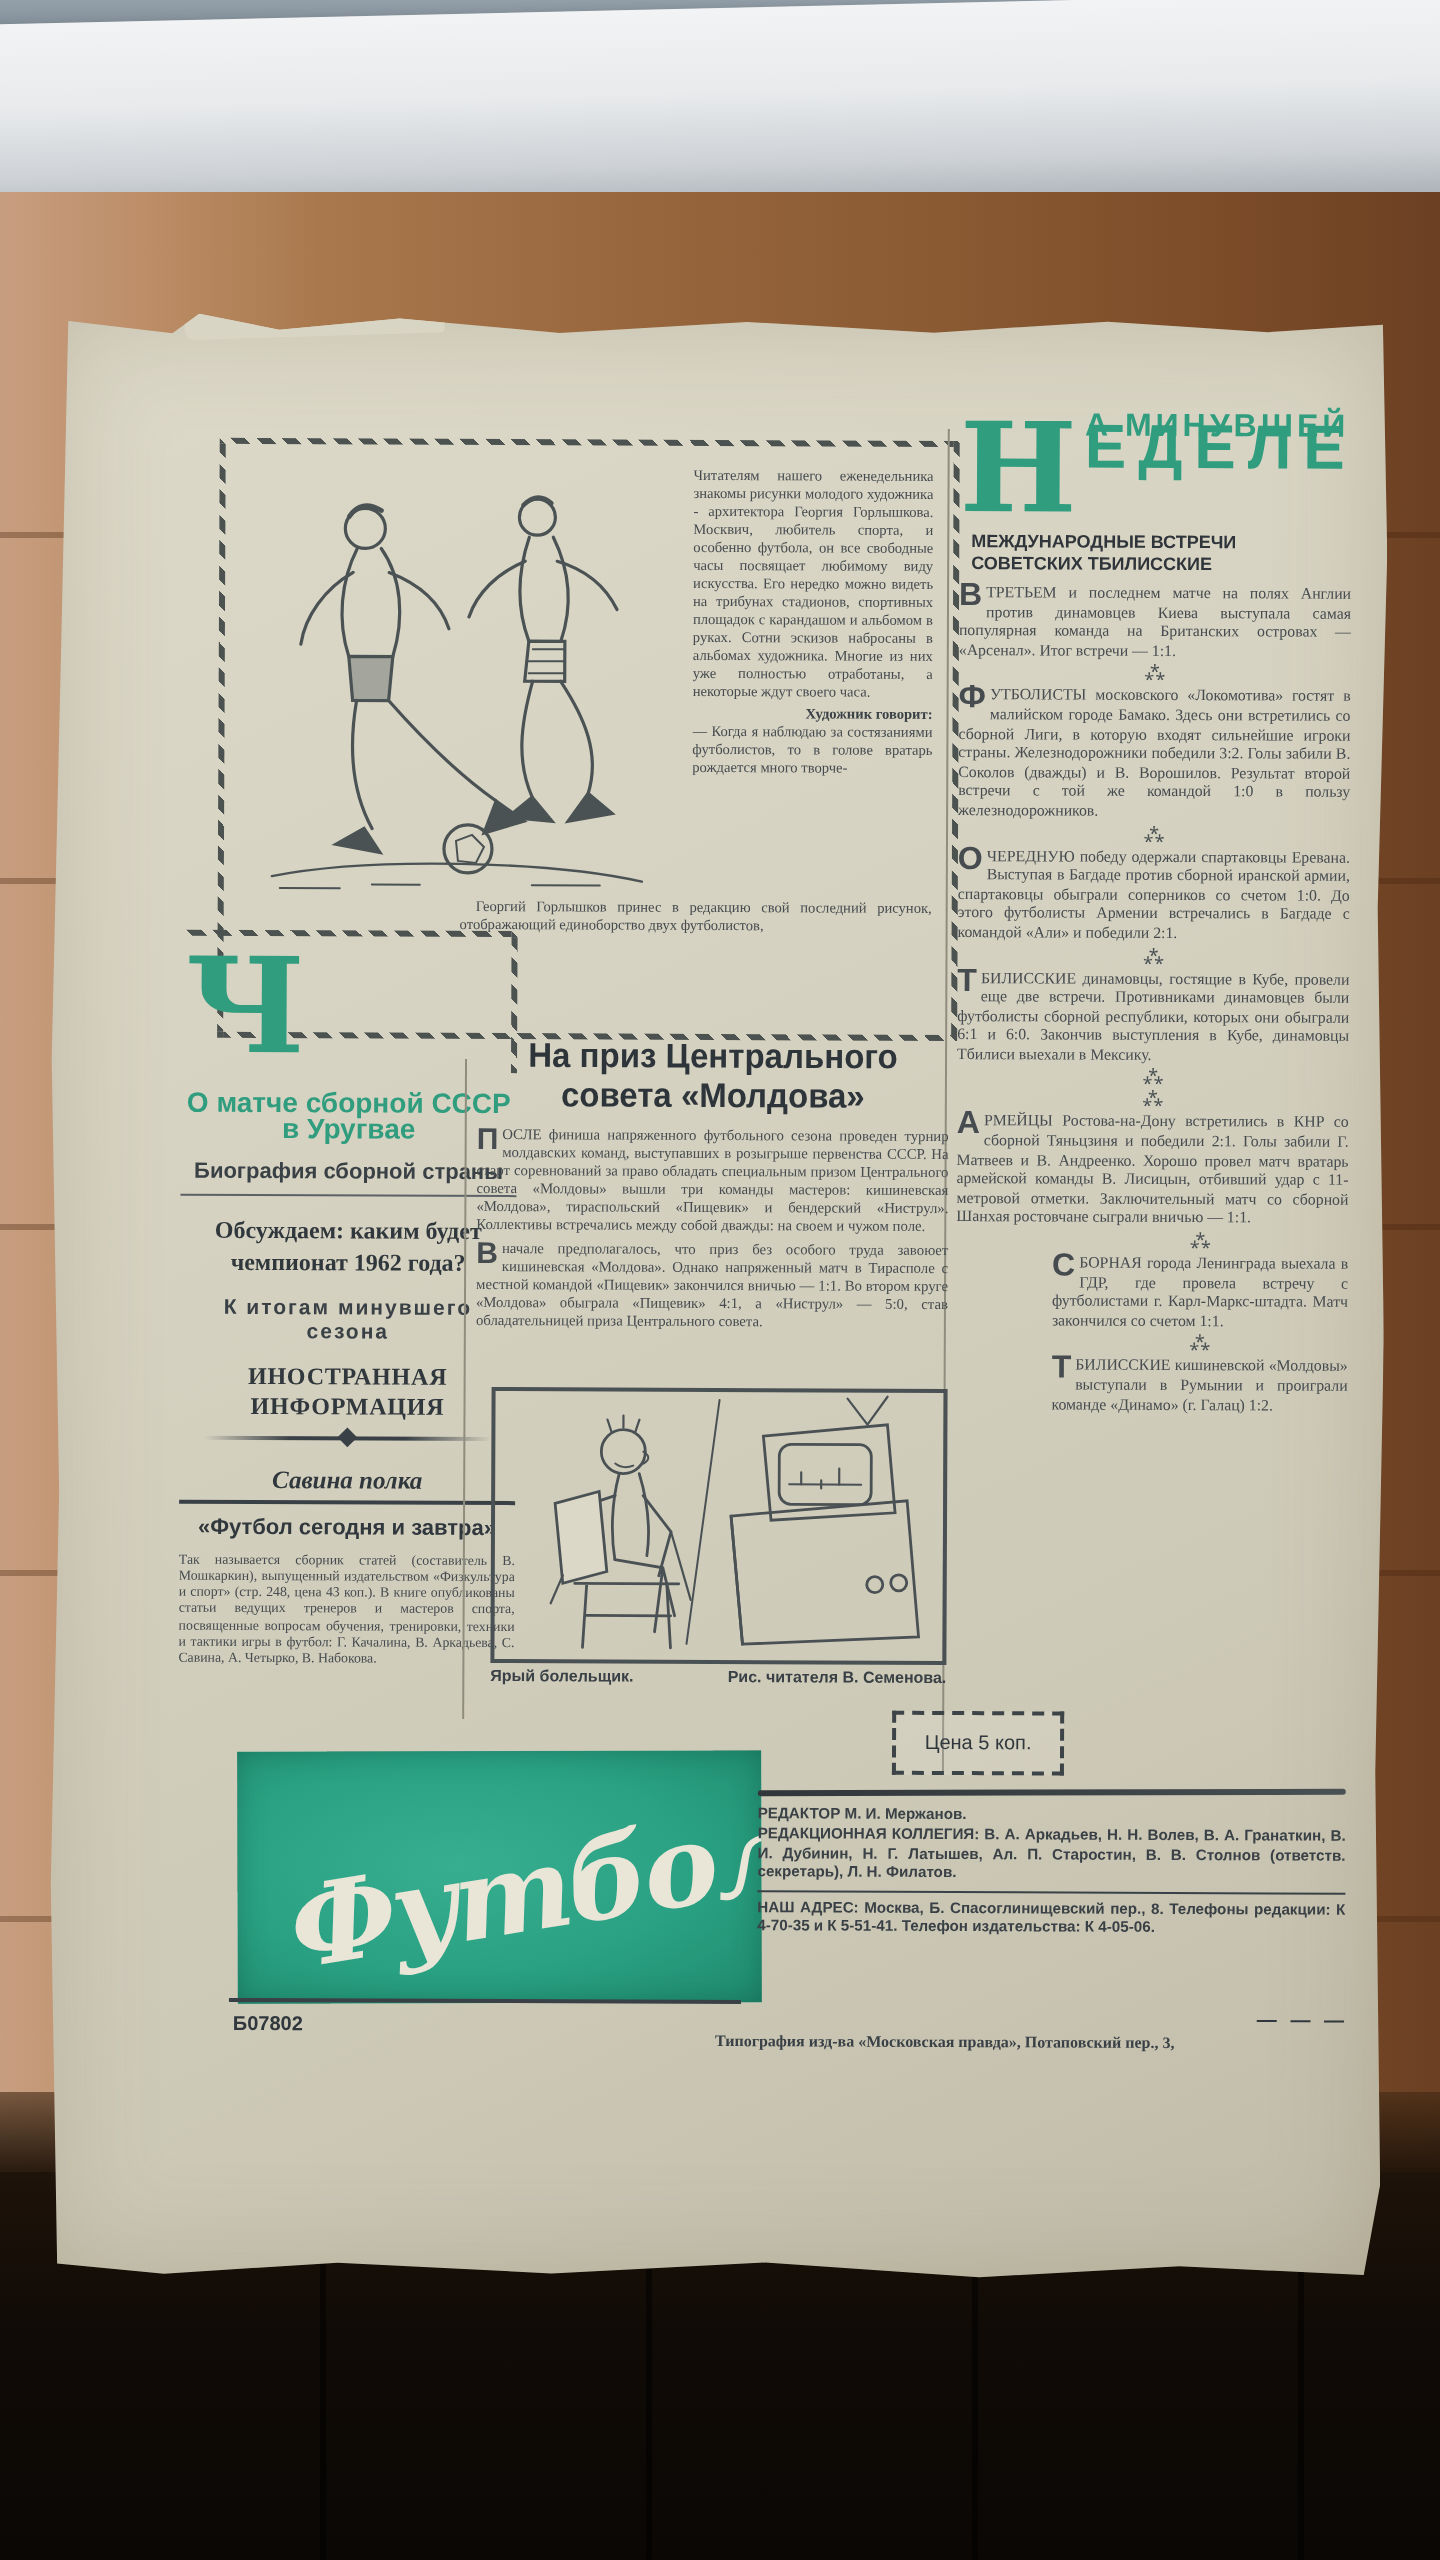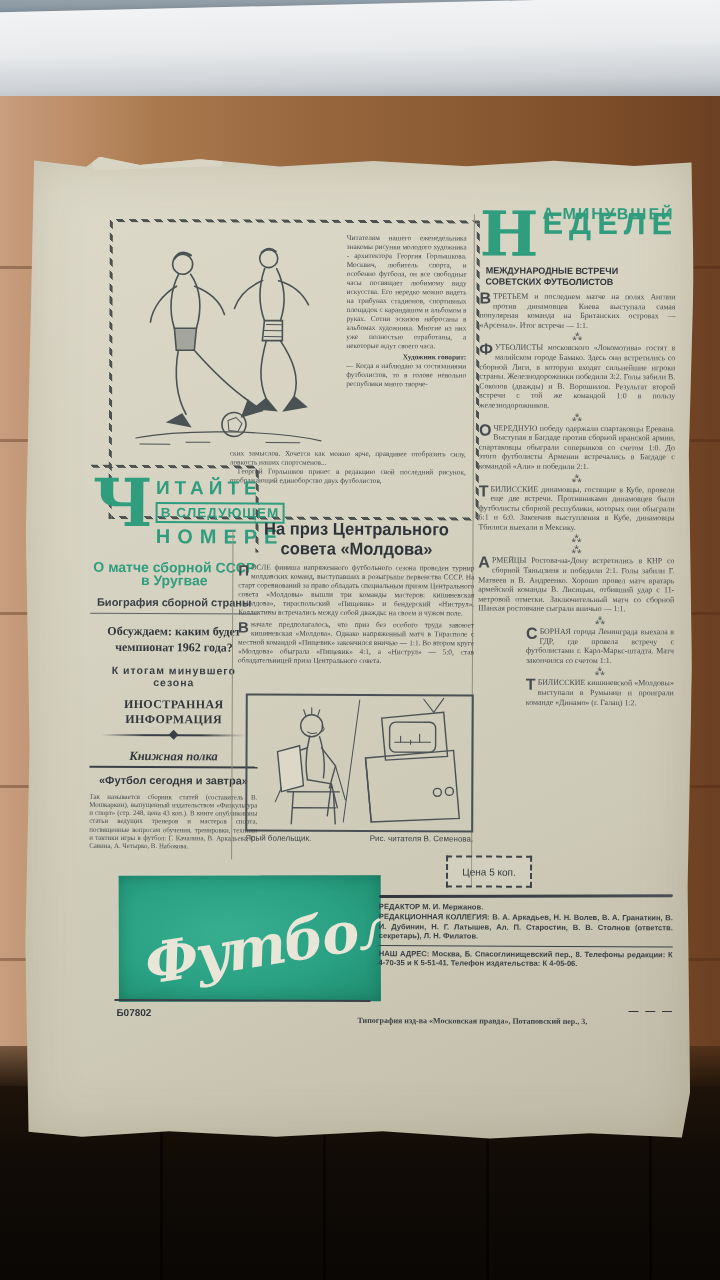--- a/index.html
+++ b/index.html
@@ -69,21 +69,21 @@
   
   .mold{position:absolute;left:214px;top:362px;width:236px;}
   .mold-t{font-family:"Liberation Sans",sans-serif;font-weight:700;font-size:16.5px;line-height:19px;
     text-align:center;color:#2e353a;transform:scaleY(1.04);}
   .mold-b{font-size:7.4px;line-height:8.9px;margin-top:6px;}
   .mold-b p{margin:0 0 4px;}
   .mold-b p::first-letter{float:left;font-size:15px;line-height:13px;font-weight:700;padding-right:2px;font-family:"Liberation Sans",sans-serif;}
   
   .toon{position:absolute;left:222px;top:536px;width:224px;height:134px;border:2px solid #4a5154;overflow:hidden;}
   .toon-cap{position:absolute;left:222px;top:676px;width:228px;display:flex;justify-content:space-between;
-    font-size:8px;font-weight:400;color:#3a4146;font-family:"Liberation Sans",sans-serif;}
+    font-size:8px;font-weight:700;color:#3a4146;font-family:"Liberation Sans",sans-serif;}
   
   .price{position:absolute;left:423px;top:697px;width:82px;height:28px;border:2px dashed #3d4448;
     display:flex;align-items:center;justify-content:center;font-size:10px;font-weight:400;color:#31383d;
     font-family:"Liberation Sans",sans-serif;background:rgba(255,255,255,.12);}
   
   .wk{position:absolute;left:454px;top:48px;width:196px;font-size:7.9px;line-height:9.6px;}
   .wk-title{display:flex;align-items:flex-start;}
   .wk-big{font-family:"DejaVu Serif",serif;font-weight:700;font-size:62px;line-height:56px;color:#2f9d7e;margin-right:4px;}
   .wk-l1{display:block;font-family:"Liberation Sans",sans-serif;font-weight:700;font-size:16px;letter-spacing:2px;color:#2f9d7e;padding-top:2px;}
   .wk-l2{display:block;font-family:"Liberation Sans",sans-serif;font-weight:700;font-size:31px;letter-spacing:6px;color:#2f9d7e;}
@@ -152,46 +152,40 @@
 
           <circle cx="118" cy="196" r="12"></circle>
           <path d="M112 192 l8 -3 l6 6 l-4 8 l-9 -1 z" stroke-width="1"></path>
           <path d="M20 210 C70 200 160 202 205 212" stroke-width="1.2"></path>
           <path d="M24 216 h30 M70 214 h24 M150 214 h34" stroke-width="1"></path>
         </g>
       </svg>
       <div class="artist-col ink just">
         <span>Читателям нашего еженедельника знакомы рисунки молодого художника - архитектора Георгия Горлышкова. Москвич, любитель спорта, и особенно футбола, он все свободные часы посвящает любимому виду искусства. Его нередко можно видеть на трибунах стадионов, спортивных площадок с карандашом и альбомом в руках. Сотни эскизов набросаны в альбомах художника. Многие из них уже полностью отработаны, а некоторые ждут своего часа.</span>
         <span class="b" style="display:block;text-align:right;margin-top:2px;">Художник говорит:</span>
-        <span>— Когда я наблюдаю за состязаниями футболистов, то в голове невольно республики много творче-</span>
+        <span>— Когда я наблюдаю за состязаниями футболистов, то в голове вратарь рождается много творче-</span>
       </div>
       <div class="artist-bottom ink just">
-        <span>ских замыслов. Хочется как можно ярче, правдивее отобразить силу, ловкость наших спортсменов...</span>
         <span style="display:block;text-indent:8px;">Георгий Горлышков принес в редакцию свой последний рисунок, отображающий единоборство двух футболистов,</span>
       </div>
     </div>
 
     <div class="ni">
       <div class="ni-headwrap zz">
         <div class="ni-head">
           <span class="ni-ch">Ч</span>
-          <span class="ni-lines">
-            <span class="ni-l1">ИТАЙТЕ</span>
-            <span class="ni-l2">В СЛЕДУЮЩЕМ</span>
-            <span class="ni-l3">НОМЕРЕ</span>
-          </span>
         </div>
       </div>
       <div class="ni-item ni-i1">О матче сборной СССР в Уругвае</div>
       <div class="ni-item ni-i2">Биография сборной страны</div>
       <div class="ni-item ni-i3">Обсуждаем: каким будет чемпионат 1962 года?</div>
       <div class="ni-item ni-i4">К итогам минувшего сезона</div>
       <div class="ni-item ni-i5">ИНОСТРАННАЯ ИНФОРМАЦИЯ</div>
       <div class="diam-div"></div>
-      <div class="shelf-h">Книжная полка</div>
+      <div class="shelf-h">Савина полка</div>
       <div class="shelf-t">«Футбол сегодня и завтра»</div>
       <div class="shelf-b ink just">Так называется сборник статей (составитель В. Мошкаркин), выпущенный издательством «Физкультура и спорт» (стр. 248, цена 43 коп.). В книге опубликованы статьи ведущих тренеров и мастеров спорта, посвященные вопросам обучения, тренировки, техники и тактики игры в футбол: Г. Качалина, В. Аркадьева, С. Савина, А. Четырко, В. Набокова.</div>
     </div>
 
     <div class="vrule" style="left:208px;top:372px;height:330px;"></div>
     <div class="vrule" style="left:448px;top:56px;height:672px;"></div>
 
     <div class="mold">
       <div class="mold-t">
         <div>На приз Центрального</div>
@@ -247,21 +241,21 @@
     <div class="wk ink just">
       <div class="wk-title">
         <span class="wk-big">Н</span>
         <span>
           <span class="wk-l1">А МИНУВШЕЙ</span>
           <span class="wk-l2">ЕДЕЛЕ</span>
         </span>
       </div>
       <div class="wk-sub">
         <div>МЕЖДУНАРОДНЫЕ ВСТРЕЧИ</div>
-        <div>СОВЕТСКИХ ФУТБОЛИСТОВ</div>
+        <div>СОВЕТСКИХ ТБИЛИССКИЕ</div>
       </div>
       <p>В ТРЕТЬЕМ и последнем матче на полях Англии против динамовцев Киева выступала самая популярная команда на Британских островах — «Арсенал». Итог встречи — 1:1.</p>
       <div class="sep">⁂</div>
       <p>ФУТБОЛИСТЫ московского «Локомотива» гостят в малийском городе Бамако. Здесь они встретились со сборной Лиги, в которую входят сильнейшие игроки страны. Железнодорожники победили 3:2. Голы забили В. Соколов (дважды) и В. Ворошилов. Результат второй встречи с той же командой 1:0 в пользу железнодорожников.</p>
       <div class="sep">⁂</div>
       <p>ОЧЕРЕДНУЮ победу одержали спартаковцы Еревана. Выступая в Багдаде против сборной иранской армии, спартаковцы обыграли соперников со счетом 1:0. До этого футболисты Армении встречались в Багдаде с командой «Али» и победили 2:1.</p>
       <div class="sep">⁂</div>
       <p>ТБИЛИССКИЕ динамовцы, гостящие в Кубе, провели еще две встречи. Противниками динамовцев были футболисты сборной республики, которых они обыграли 6:1 и 6:0. Закончив выступления в Кубе, динамовцы Тбилиси выехали в Мексику.</p>
       <div class="sep">⁂</div>
       <div class="sep">⁂</div>

